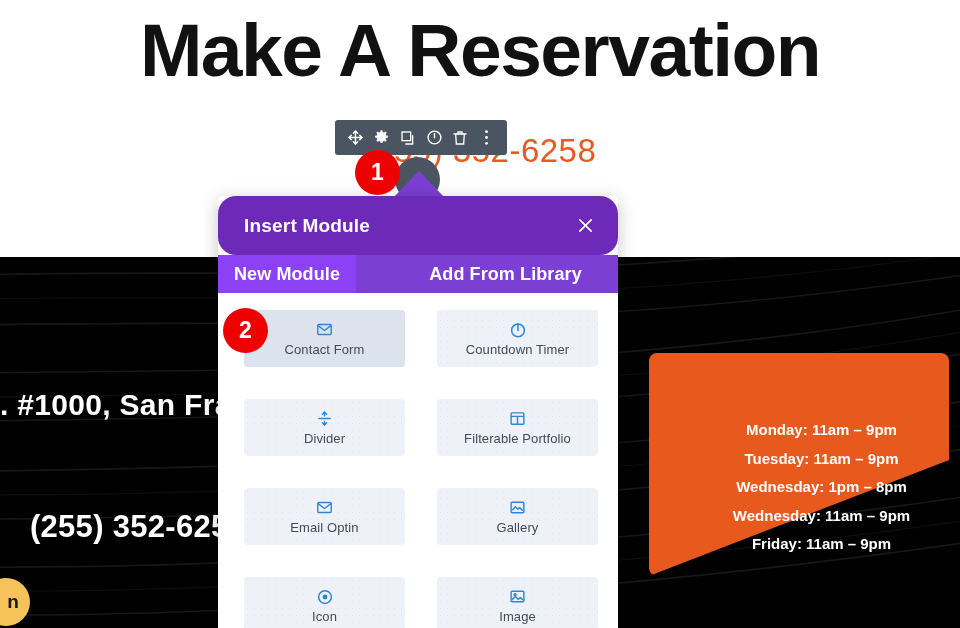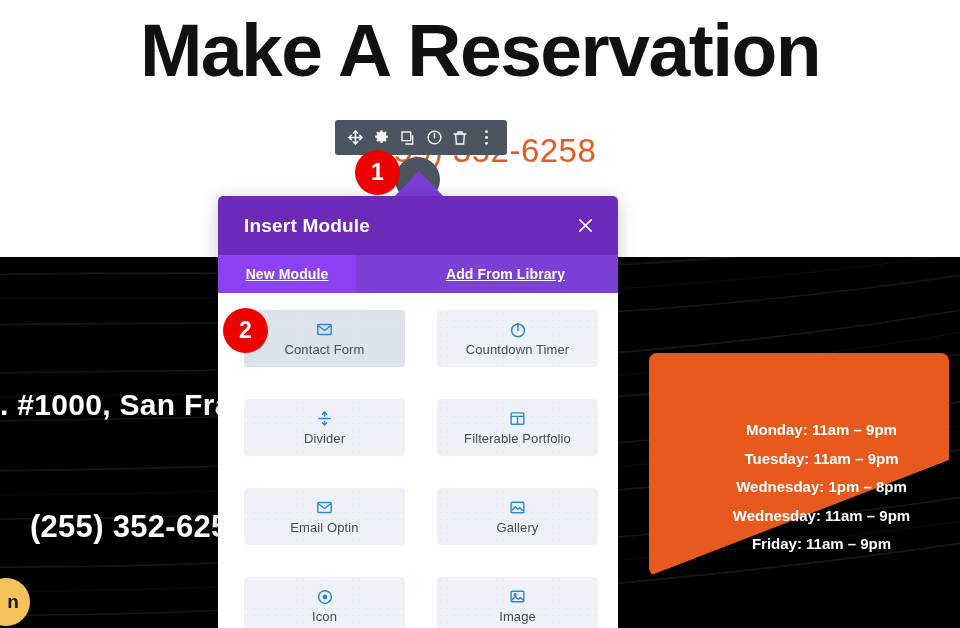--- a/index.html
+++ b/index.html
@@ -153,38 +153,39 @@
     border-radius: 5px 5px 0 0;
     overflow: hidden;
     box-shadow: 0 4px 18px rgba(0,0,0,0.22);
   }
   .modal-header {
     position: relative;
     height: 59px;
     background: #6d2ab8;
     display: flex; align-items: center;
     padding: 0 22px 0 26px;
+    border-radius: 18px;
   }
   .modal-title {
     flex: 1;
     color: #ffffff; font-size: 19px; font-weight: 700;
     letter-spacing: 0.2px;
   }
   .modal-close {
     width: 22px; height: 22px; cursor: pointer;
     display: flex; align-items: center; justify-content: center;
   }
   .modal-tabs {
     display: flex; height: 38px;
     background: #7b3fd4;
   }
   .modal-tab {
     display: flex; align-items: center; justify-content: center;
-    color: #ffffff; font-size: 14px; font-weight: 700;
-    cursor: pointer; letter-spacing: 0.1px; text-decoration: underline;
+    color: #ffffff; font-size: 18px; font-weight: 700;
+    cursor: pointer; letter-spacing: 0.1px;
   }
   .modal-tab.new { width: 138px; background: #8c42f4; }
   .modal-tab.library { width: 262px; background: #7b3fd4; padding-left: 37px; }
 
   .modal-body {
     position: relative;
     height: 351px;
     background: #ffffff;
     padding: 17px 22px 0 26px;
     overflow: hidden;

